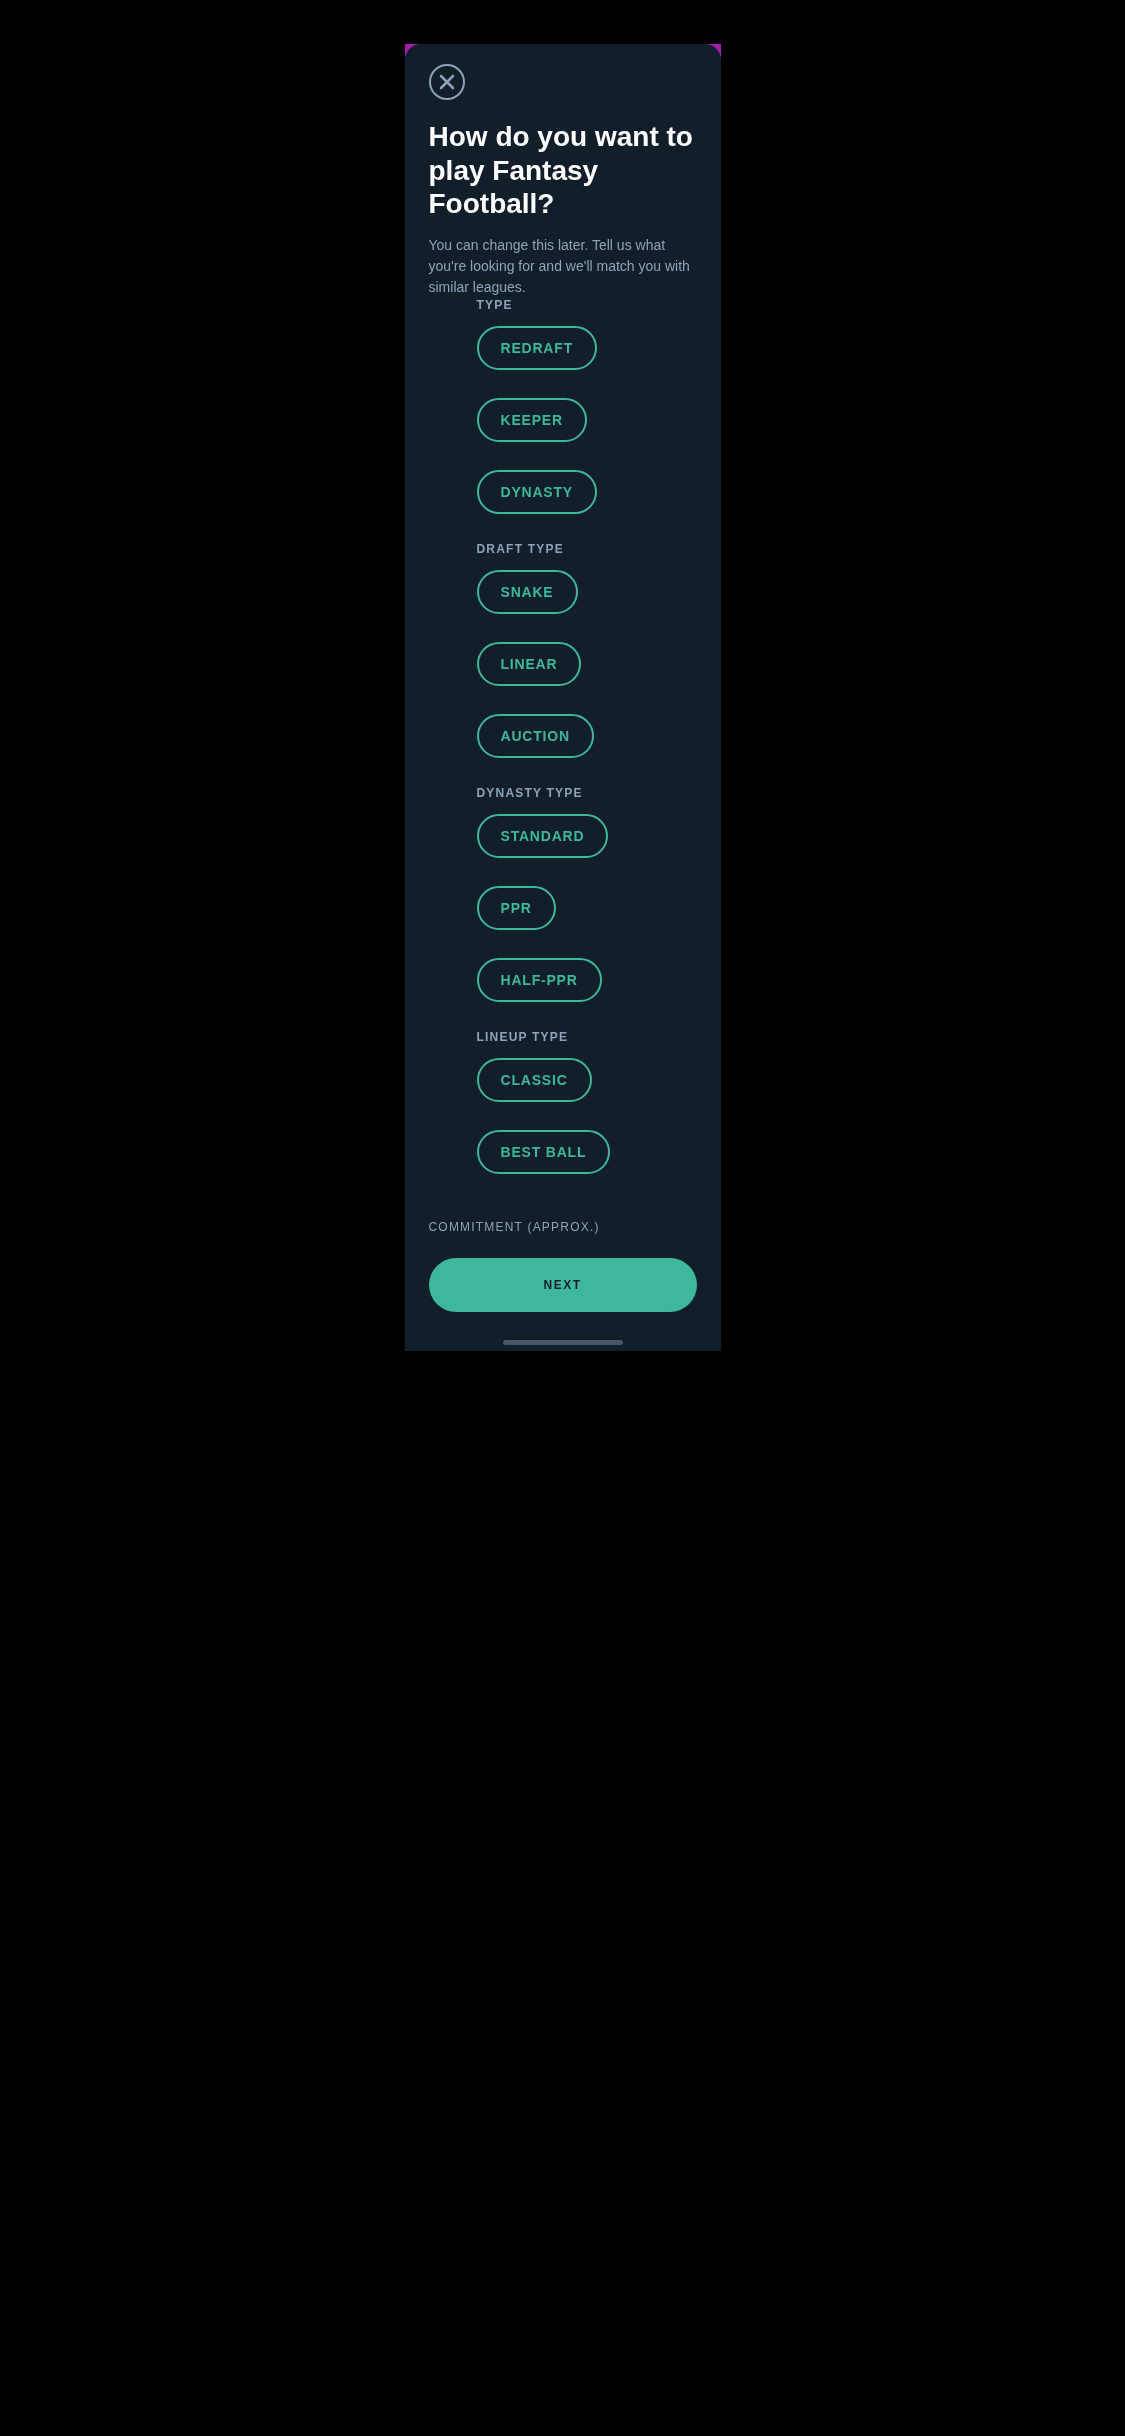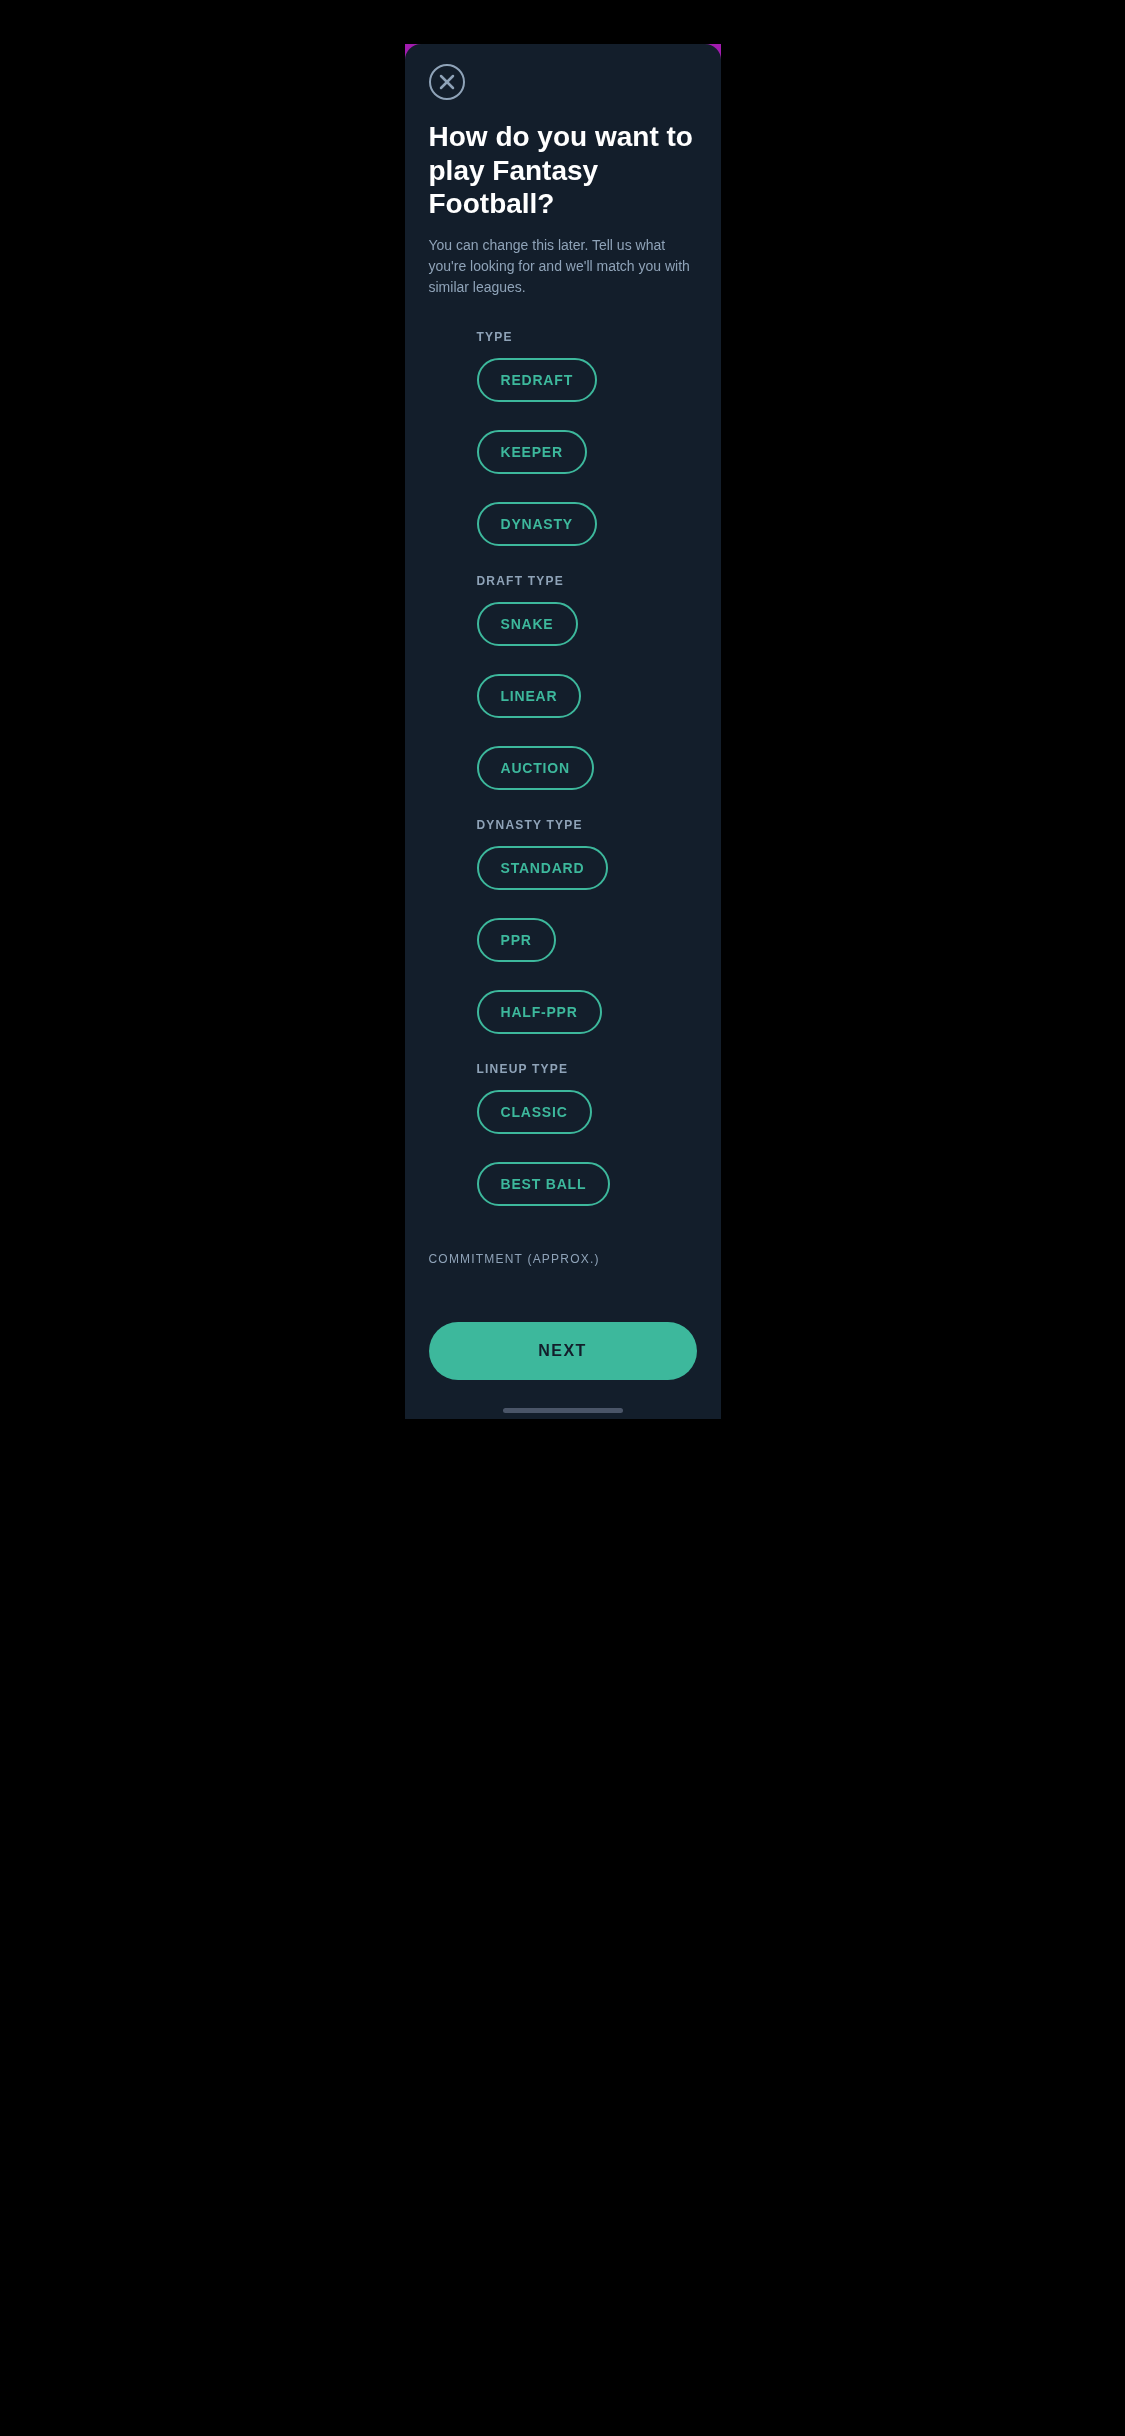--- a/index.html
+++ b/index.html
@@ -63,21 +63,20 @@
       font-weight: 800;
       color: #ffffff;
       line-height: 1.2;
       margin-bottom: 14px;
     }
 
     .subtitle {
       font-size: 14px;
       color: #8fa3b8;
       line-height: 1.5;
-      margin-bottom: 32px;
     }
 
     .section {
       margin-bottom: 28px;
       margin-left: 48px;
     }
 
     .section-label {
       font-size: 12px;
       font-weight: 700;
@@ -112,27 +111,26 @@
       bottom: 0;
       background: #131e2b;
     }
 
     .next-btn {
       width: 100%;
       padding: 20px;
       border-radius: 50px;
       background: #3db89c;
       color: #131e2b;
-      font-size: 16px;
+      font-size: 12px;
       font-weight: 800;
       letter-spacing: 1.5px;
       border: none;
       cursor: pointer;
       text-transform: uppercase;
-      margin-top: 32px;
     }
 
     .home-indicator {
       width: 100%;
       display: flex;
       justify-content: center;
       padding: 8px 0 6px 0;
       background: #131e2b;
     }
 

